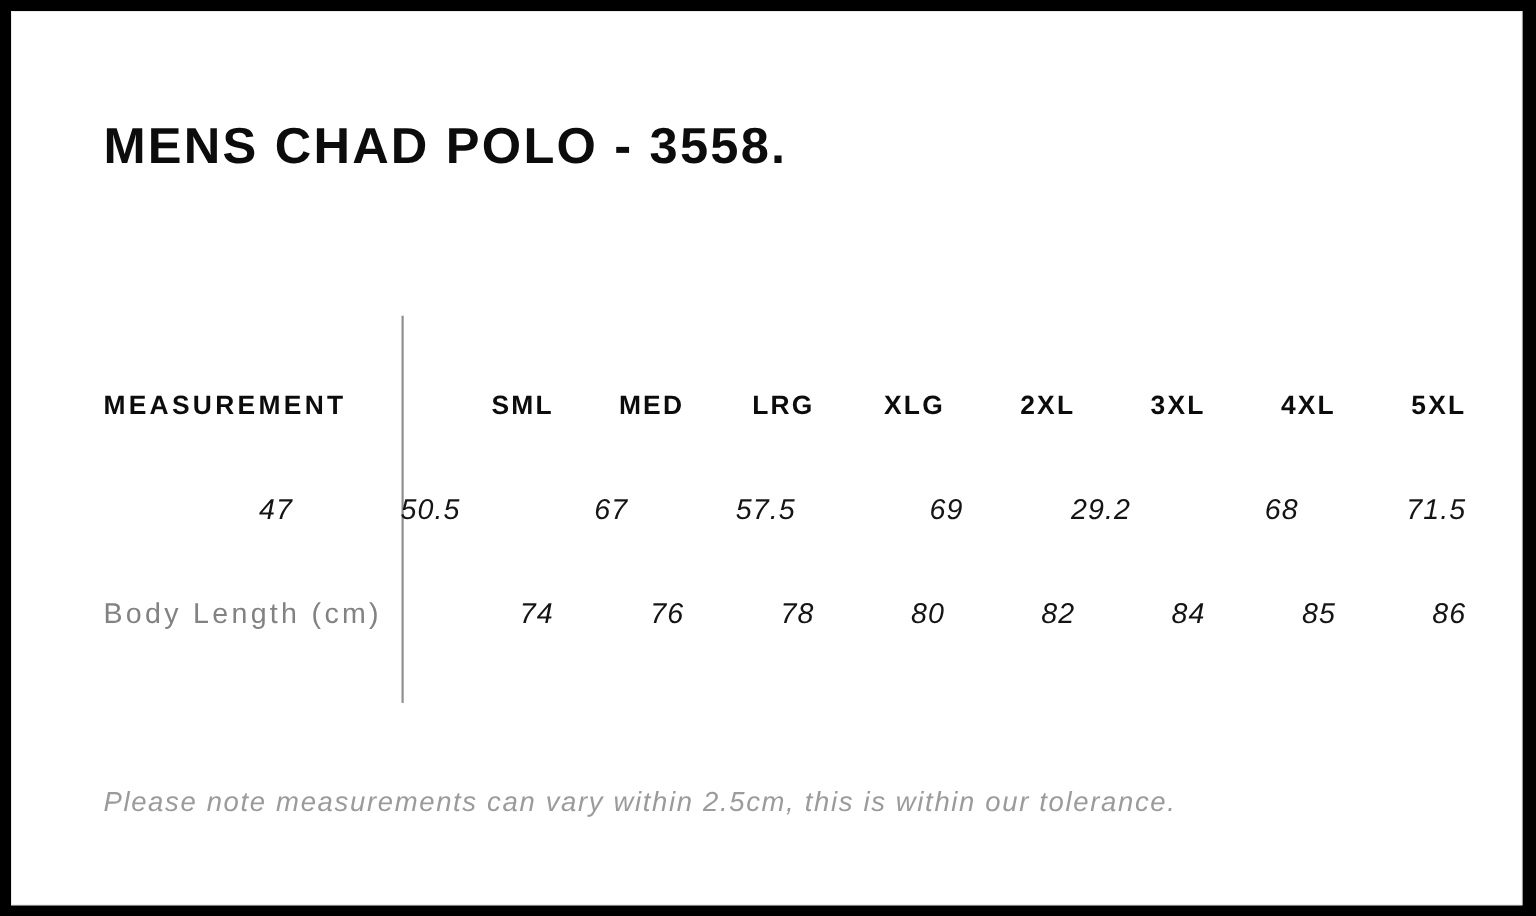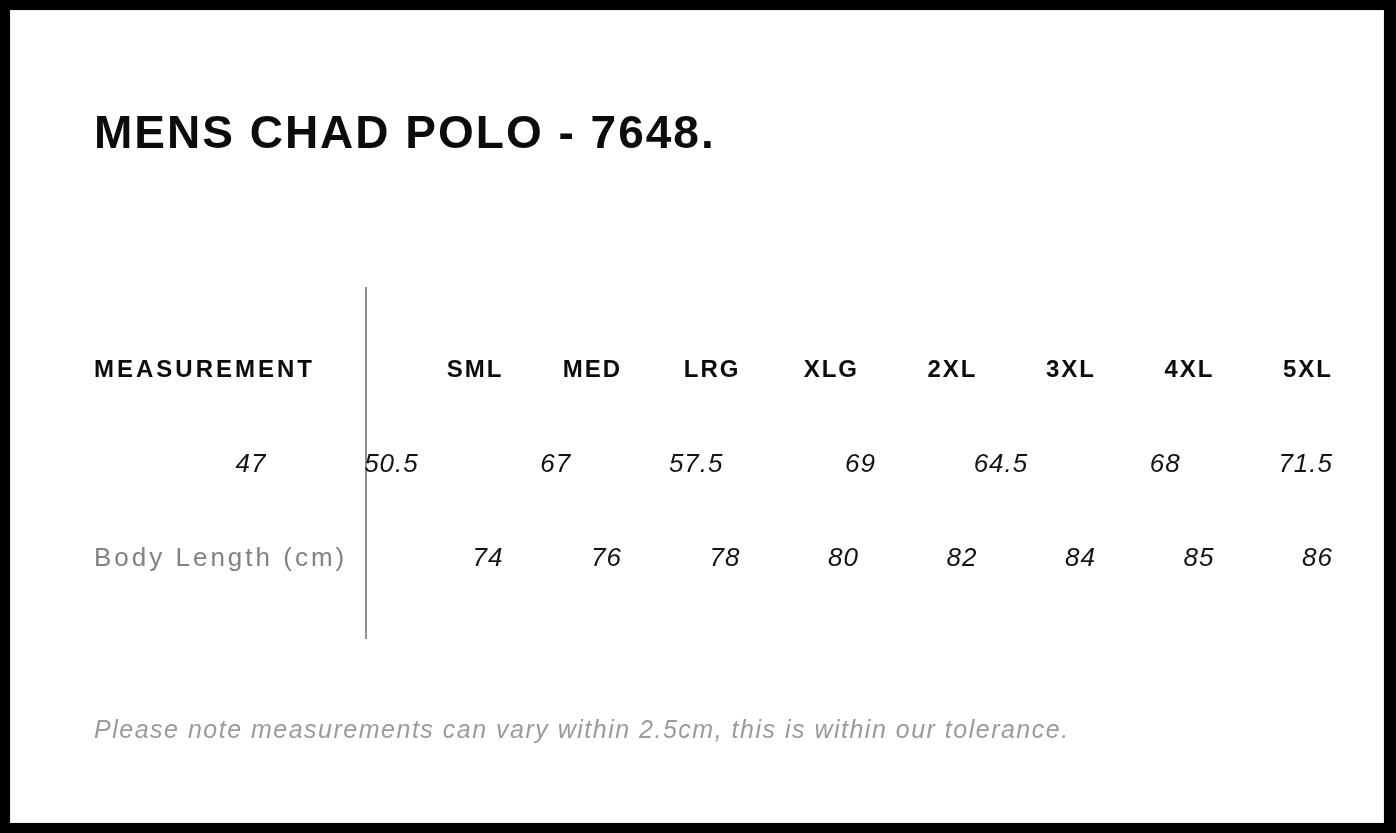--- a/index.html
+++ b/index.html
@@ -100,21 +100,21 @@
     letter-spacing: 1.5px;
     color: #9b9b9b;
     white-space: nowrap;
   }
 </style>
 </head>
 <body>
 
 <div class="page">
 
-  <div class="title">MENS CHAD POLO - 7648.</div>
+  <div class="title">MENS CHAD POLO - 3558.</div>
 
   <div class="divider"></div>
 
   <div class="row header-row">
     <div class="label-cell">MEASUREMENT</div>
     <div class="size-cols">
       <div class="size-cell">SML</div>
       <div class="size-cell">MED</div>
       <div class="size-cell">LRG</div>
       <div class="size-cell">XLG</div>
@@ -125,21 +125,21 @@
     </div>
   </div>
 
   <div class="row data-row row-1">
     <div class="size-cols">
       <div class="size-cell">47</div>
       <div class="size-cell">50.5</div>
       <div class="size-cell">67</div>
       <div class="size-cell">57.5</div>
       <div class="size-cell">69</div>
-      <div class="size-cell">64.5</div>
+      <div class="size-cell">29.2</div>
       <div class="size-cell">68</div>
       <div class="size-cell">71.5</div>
     </div>
   </div>
 
   <div class="row data-row row-2">
     <div class="label-cell">Body Length (cm)</div>
     <div class="size-cols">
       <div class="size-cell">74</div>
       <div class="size-cell">76</div>

